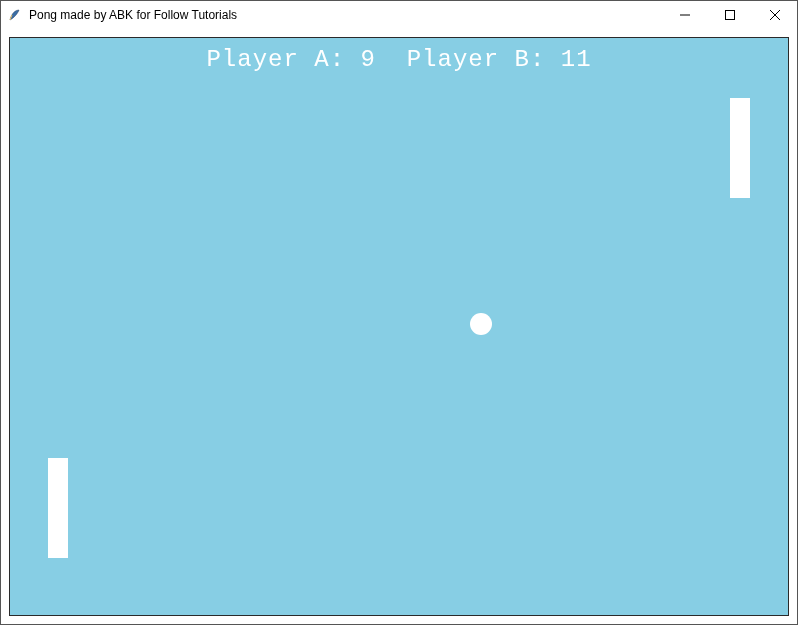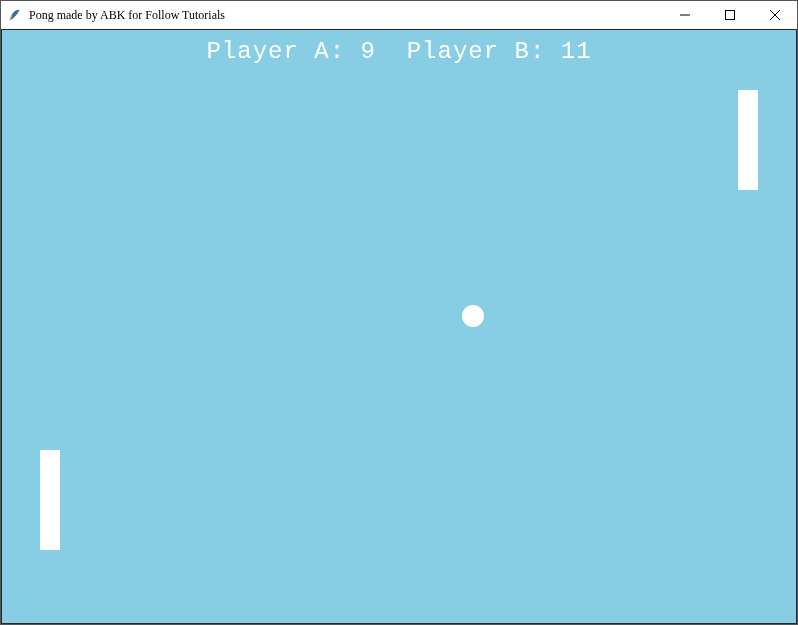--- a/index.html
+++ b/index.html
@@ -30,42 +30,42 @@
       user-select: none;
     }
     .titlebar .feather-icon {
       width: 16px;
       height: 16px;
       margin-right: 6px;
       display: flex;
       align-items: center;
       justify-content: center;
     }
-    .titlebar .title-text { flex: 0 0 auto; font-family: Liberation Serif, serif; }
+    .titlebar .title-text { flex: 0 0 auto; }
     .titlebar .spacer { flex: 1; }
     .window-controls {
       display: flex;
       height: 100%;
     }
     .win-btn {
       width: 45px;
       height: 100%;
       display: flex;
       align-items: center;
       justify-content: center;
       color: #000;
     }
     .win-btn svg { width: 10px; height: 10px; }
 
     .game-area {
       flex: 1;
       position: relative;
       background: #87cee4;
       border: 1px solid #2a2a2a;
-      margin: 0;
+      margin: 8px;
       overflow: hidden;
     }
     .score-text {
       position: absolute;
       top: 8px;
       left: 0;
       width: 100%;
       text-align: center;
       font-family: "Courier New", monospace;
       font-size: 24px;

